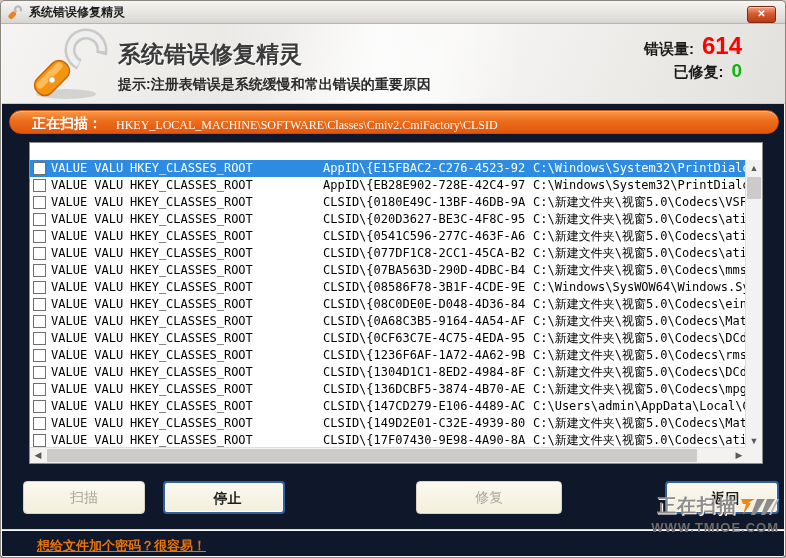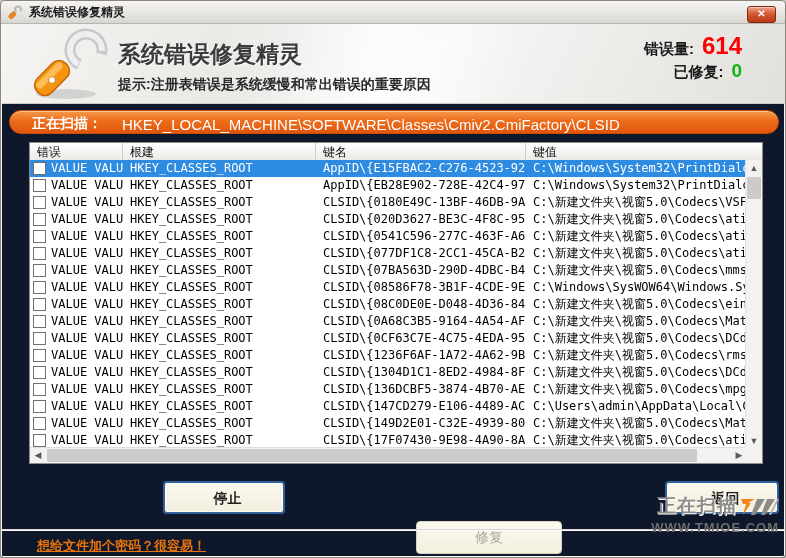--- a/index.html
+++ b/index.html
@@ -28,21 +28,21 @@
   .stat-row{display:flex;justify-content:flex-end;align-items:baseline;margin-bottom:2px;}
   .stat-label{font-size:15px;font-weight:bold;color:#1a1a1a;margin-right:8px;}
   .stat-err{font-size:24px;font-weight:bold;color:#fe0000;line-height:24px;}
   .stat-fix{font-size:19px;font-weight:bold;color:#0eb40e;line-height:20px;}
   
   .statusbar{position:absolute;left:8px;top:109px;width:770px;height:24px;border-radius:12px;
     background:linear-gradient(#f79a4b,#ec6d1c 45%,#e1560c);border:1px solid #c74f08;
     box-shadow:inset 0 1px 0 rgba(255,255,255,.4);box-sizing:border-box;
     display:flex;align-items:flex-end;}
   .statusbar .slabel{color:#fff;font-size:14px;font-weight:bold;margin-left:22px;white-space:pre;}
-  .statusbar .spath{color:#fff;font-size:15px;font-family:Liberation Sans, sans-serif;margin-left:20px;}
+  .statusbar .spath{color:#fff;font-size:12px;font-family:Liberation Serif, serif;margin-left:14px;}
   
   .listbox{position:absolute;left:28px;top:141px;width:734px;height:322px;background:#fff;
     border:1px solid #8f8d89;box-sizing:border-box;}
   .lheader{display:flex;height:17px;border-bottom:1px solid #d6d4d0;background:linear-gradient(#ffffff,#eceae7);}
   .lh-cell{font-size:12px;color:#111;padding:1px 0 0 7px;box-sizing:border-box;
     border-right:1px solid #cfcdc9;cursor:default;white-space:nowrap;overflow:hidden;}
   .c1{width:93px;}.c2{width:193px;}.c3{width:210px;}.c4{width:221px;border-right:none;}
   .rows{position:absolute;left:0;top:17px;width:717px;height:289px;overflow:hidden;}
   .lrow{display:flex;height:17px;align-items:center;background:#fff;}
   .lrow.selected{background:#2e8be2;color:#fff;}
@@ -63,21 +63,21 @@
   .corner{position:absolute;right:0;bottom:0;width:17px;height:16px;background:#f3f2f1;}
   
   .btn{position:absolute;top:480px;height:33px;border-radius:4px;font-size:14px;
     background:linear-gradient(#fbf8ee,#f3efdd);text-align:center;line-height:31px;box-sizing:border-box;
     font-family:"Liberation Sans",sans-serif;}
   .btn.disabled{border:1px solid #d8d3c2;color:#aaa69b;}
   .btn.active{border:2px solid #30619c;color:#1d1d1d;font-weight:bold;cursor:pointer;
     box-shadow:inset 0 0 0 1px #fdfcf6;padding-left:7px;}
   #btn-scan{left:22px;width:122px;}
   #btn-stop{left:162px;width:122px;}
-  #btn-repair{left:415px;width:146px;margin-top:40px;}
+  #btn-repair{left:415px;width:146px;}
   #btn-back{left:664px;width:114px;}
   
   .divider{position:absolute;left:1px;top:528px;width:784px;height:0;border-top:1px solid #d8d6d2;border-bottom:1px solid #fcfbfa;}
   .footer-link{position:absolute;left:36px;top:536px;font-size:13px;font-weight:bold;color:#e8730a;
     text-decoration:underline;cursor:pointer;}
   
   .watermark{position:absolute;right:6px;top:492px;width:170px;text-align:right;pointer-events:none;}
   .wm-top{display:flex;align-items:center;justify-content:flex-end;}
   .wm-name{font-size:19px;font-weight:bold;color:#8e8d8b;text-shadow:1px 1px 0 #fff;letter-spacing:1px;
     font-family:"Liberation Serif",serif;}
@@ -121,26 +121,20 @@
       </div>
     </div>
   </div>
 
   <div class="statusbar">
     <span class="slabel">正在扫描：</span>
     <span class="spath">HKEY_LOCAL_MACHINE\SOFTWARE\Classes\Cmiv2.CmiFactory\CLSID</span>
   </div>
 
   <div class="listbox">
-    <div class="lheader">
-      <div class="lh-cell c1">错误</div>
-      <div class="lh-cell c2">根建</div>
-      <div class="lh-cell c3">键名</div>
-      <div class="lh-cell c4">键值</div>
-    </div>
     <div class="rows">
   <div class="lrow selected">
     <div class="lcell c1">
             <span class="chk"></span>
             <span>VALUE VALUE</span>
           </div>
     <div class="lcell c2">HKEY_CLASSES_ROOT</div>
     <div class="lcell c3">AppID\{E15FBAC2-C276-4523-92...</div>
     <div class="lcell c4">C:\Windows\System32\PrintDialogHo...</div>
   </div>
@@ -312,20 +306,21 @@
       <div class="arr dn">▼</div>
     </div>
     <div class="hscroll">
       <div class="arr lf">◀</div>
       <div class="hthumb"></div>
       <div class="arr rt">▶</div>
     </div>
     <div class="corner"></div>
   </div>
 
+  <div class="btn disabled" id="btn-scan">扫描</div>
   <div class="btn active" id="btn-stop">停止</div>
   <div class="btn disabled" id="btn-repair">修复</div>
   <div class="btn active" id="btn-back">返回</div>
 
   <div class="divider"></div>
   <div class="footer-link">想给文件加个密码？很容易！</div>
 
   <div class="watermark">
     <div class="wm-top">
       <span class="wm-name">正在扫描</span>

